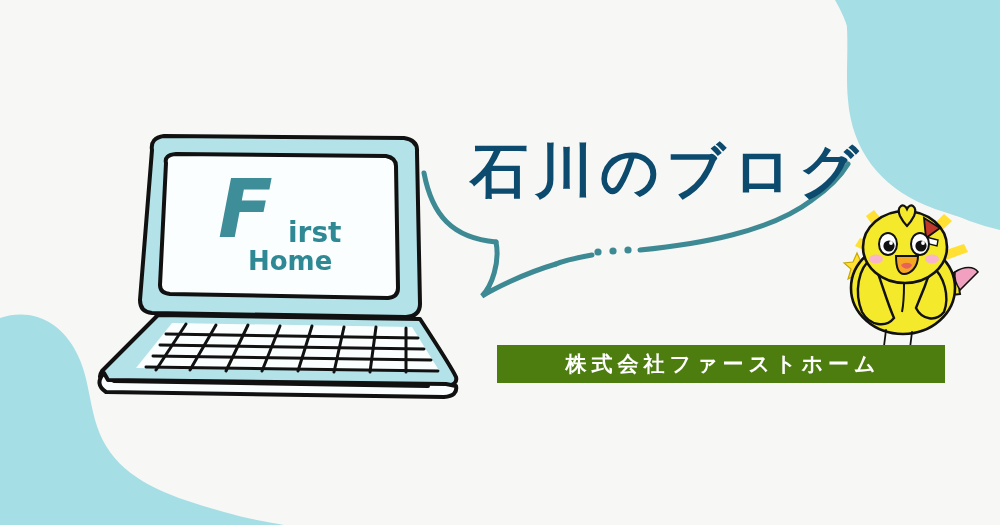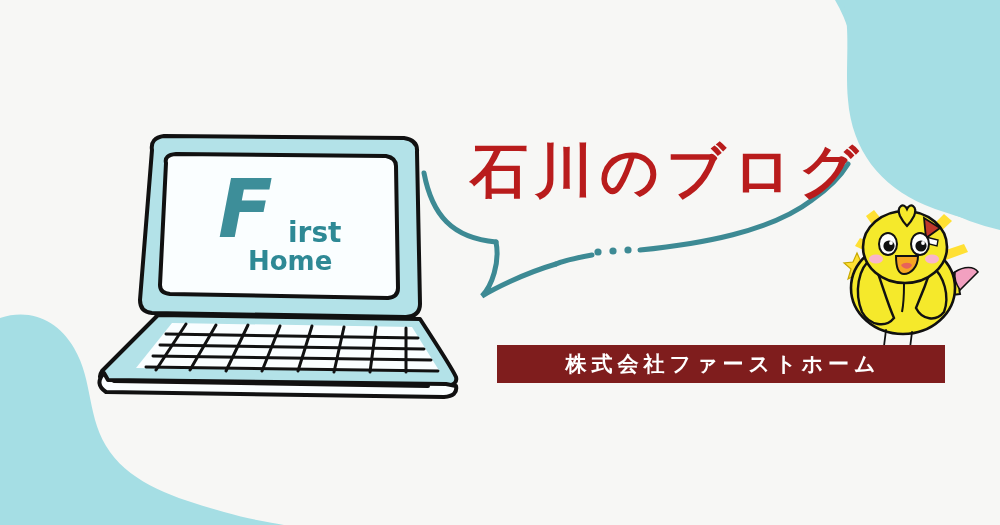--- a/index.html
+++ b/index.html
@@ -11,28 +11,28 @@
     position:relative; width:1000px; height:525px;
     background:#F7F7F5; overflow:hidden;
   }
   #bg-svg, #art-svg {
     position:absolute; left:0; top:0; width:1000px; height:525px;
   }
   
   .blog-title {
     position:absolute; left:470px; top:133px;
     font-size:58px; font-weight:700; letter-spacing:7px;
-    color:#b91c1c; white-space:nowrap;
+    color:#0c4a6e; white-space:nowrap;
     font-family:"DejaVu Sans", sans-serif;
   }
   
   .company-banner {
     position:absolute; left:497px; top:345px;
     width:448px; height:38px;
-    background:#7f1d1d;
+    background:#4d7c0f;
     display:flex; align-items:center; justify-content:center;
   }
   .company-banner .label {
     color:#FFFFFF; font-size:21px; font-weight:700; letter-spacing:5px;
     white-space:nowrap; font-family:"DejaVu Sans", sans-serif;
     transform:translateX(2px);
   }
   
   .logo-wrap {
     position:absolute; left:192px; top:172px;

